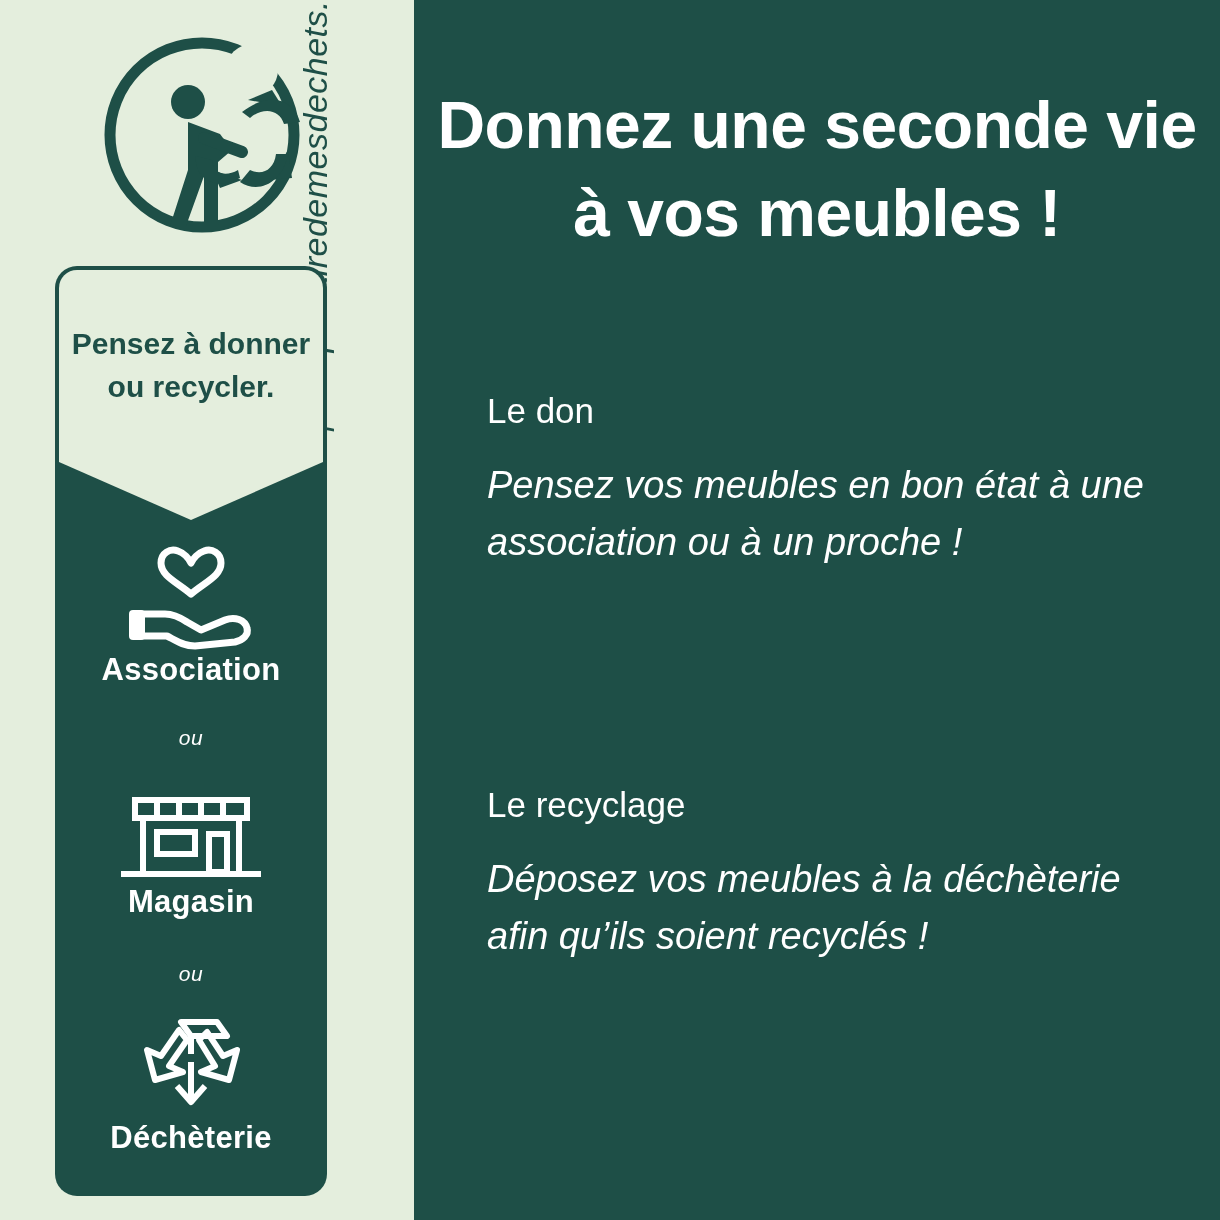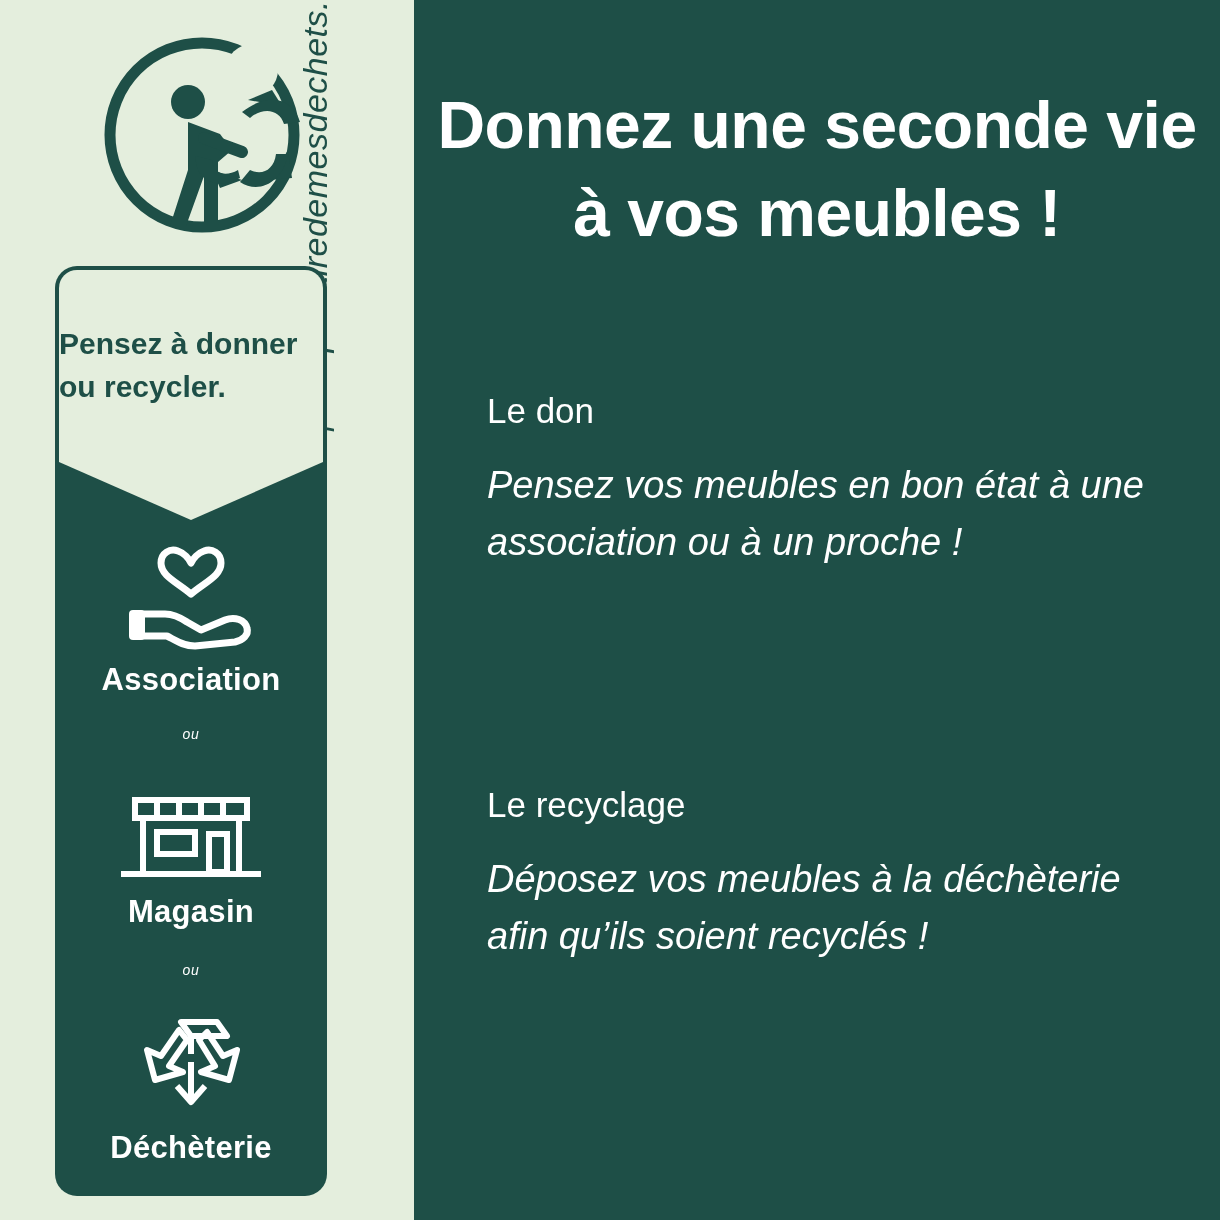--- a/index.html
+++ b/index.html
@@ -101,20 +101,21 @@
     border-radius: 18px 18px 0 0;
     display: flex;
     align-items: center;
     justify-content: center;
   }
   .banner-head-inner {
     color: #1e4f47;
     font-size: 30px;
     font-weight: bold;
     line-height: 1.42;
+    text-align: center;
   }
   .banner-notch {
     position: absolute;
     left: 59px;
     top: 462px;
     width: 264px;
     height: 58px;
     background: #e4eedd;
     clip-path: polygon(0 0, 100% 0, 50% 100%);
   }
@@ -127,30 +128,29 @@
   }
   .step .icon-wrap {
     display: flex;
     justify-content: center;
     align-items: flex-end;
     height: 112px;
   }
   .step-label {
     font-size: 31px;
     font-weight: bold;
-    margin-top: 10px;
     letter-spacing: 0.3px;
   }
   .or {
     position: absolute;
     left: 55px;
     width: 272px;
     text-align: center;
     color: #ffffff;
-    font-size: 14px;
+    font-size: 21px;
     font-style: italic;
     letter-spacing: 0.6px;
   }
   .step-association { top: 540px; }
   .or-1 { top: 726px; }
   .step-magasin { top: 772px; }
   .or-2 { top: 962px; }
   .step-dechterie { top: 1008px; }
 </style>
 </head>

